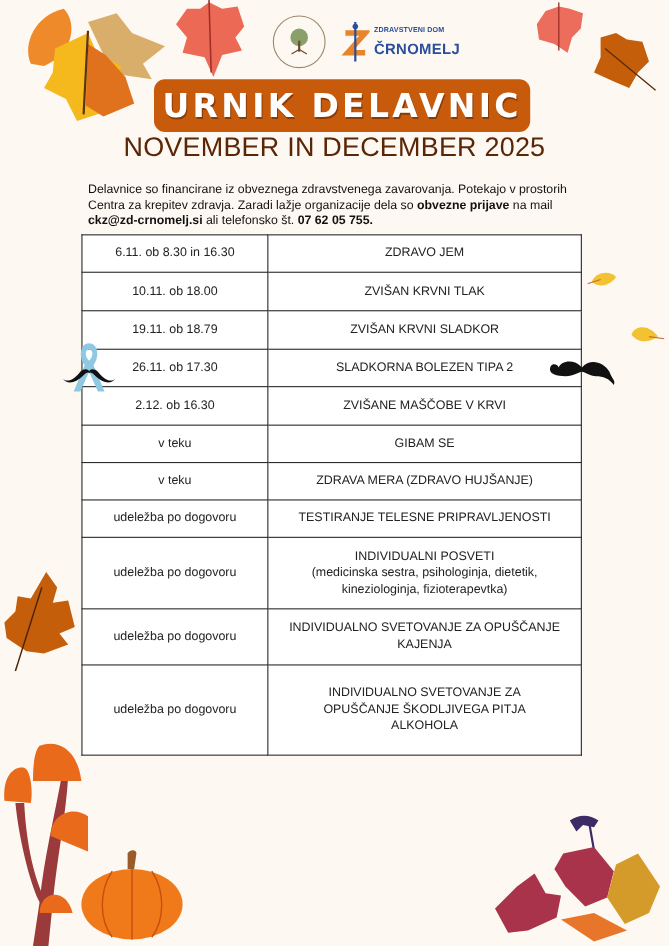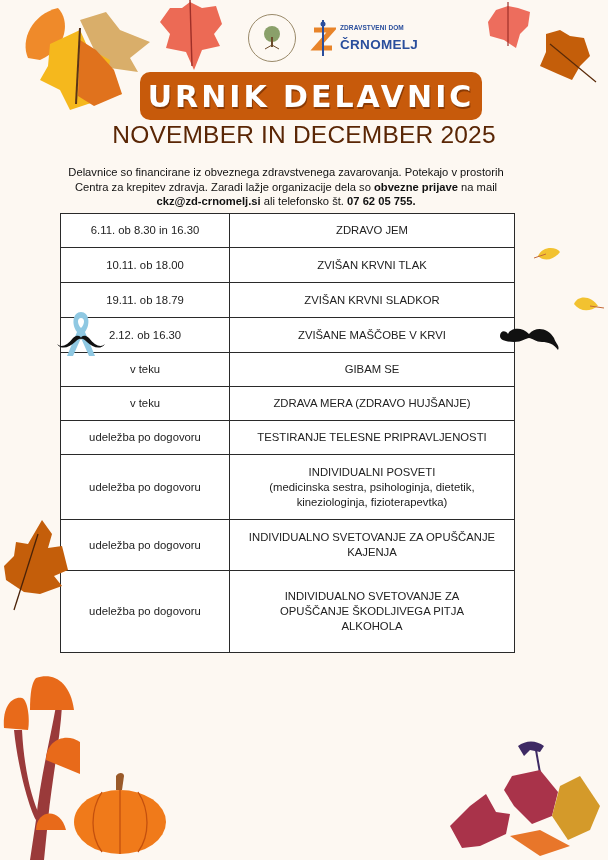--- a/index.html
+++ b/index.html
@@ -24,26 +24,26 @@
     .banner span {
       color: #fff; font-family: "DejaVu Sans", sans-serif; font-weight: bold;
       font-size: 30px; letter-spacing: 3px;
       text-shadow: 1px 2px 0 #8a3a05;
     }
     .subtitle {
       position: absolute; left: 0; width: 608px; top: 121px; text-align: center;
       color: #5a2605; font-weight: normal; font-size: 24.5px; letter-spacing: 0.2px;
     }
     .intro {
-      position: absolute; left: 52px; width: 468px; top: 165px; text-align: center;
+      position: absolute; left: 80px; width: 468px; top: 165px; text-align: left;
       font-size: 11.2px; line-height: 14.5px; color: #111;
     }
     .intro b { font-weight: bold; }
     table.sched {
-      position: absolute; left: 60px; top: 213px; width: 455px;
+      position: absolute; left: 74px; top: 213px; width: 455px;
       border-collapse: collapse; background: #fff;
     }
     table.sched td {
       border: 1.5px solid #2a2a2a; text-align: center; vertical-align: middle;
       font-size: 11.3px; color: #222; padding: 2px 6px; line-height: 15px;
     }
     table.sched td.c1 { width: 156px; }
     .leaf { position: absolute; }
   </style>
 </head>
@@ -106,20 +106,24 @@
         <td>ZDRAVO JEM</td>
       </tr>
     <tr style="height:35px">
         <td class="c1">10.11. ob 18.00</td>
         <td>ZVIŠAN KRVNI TLAK</td>
       </tr>
     <tr style="height:35px">
         <td class="c1">19.11. ob 18.79</td>
         <td>ZVIŠAN KRVNI SLADKOR</td>
       </tr>
+    <tr style="height:34px">
+        <td class="c1">26.11. ob 17.30</td>
+        <td>SLADKORNA BOLEZEN TIPA 2</td>
+      </tr>
     <tr style="height:35px">
         <td class="c1">2.12. ob 16.30</td>
         <td>ZVIŠANE MAŠČOBE V KRVI</td>
       </tr>
     <tr style="height:34px">
         <td class="c1">v teku</td>
         <td>GIBAM SE</td>
       </tr>
     <tr style="height:34px">
         <td class="c1">v teku</td>

